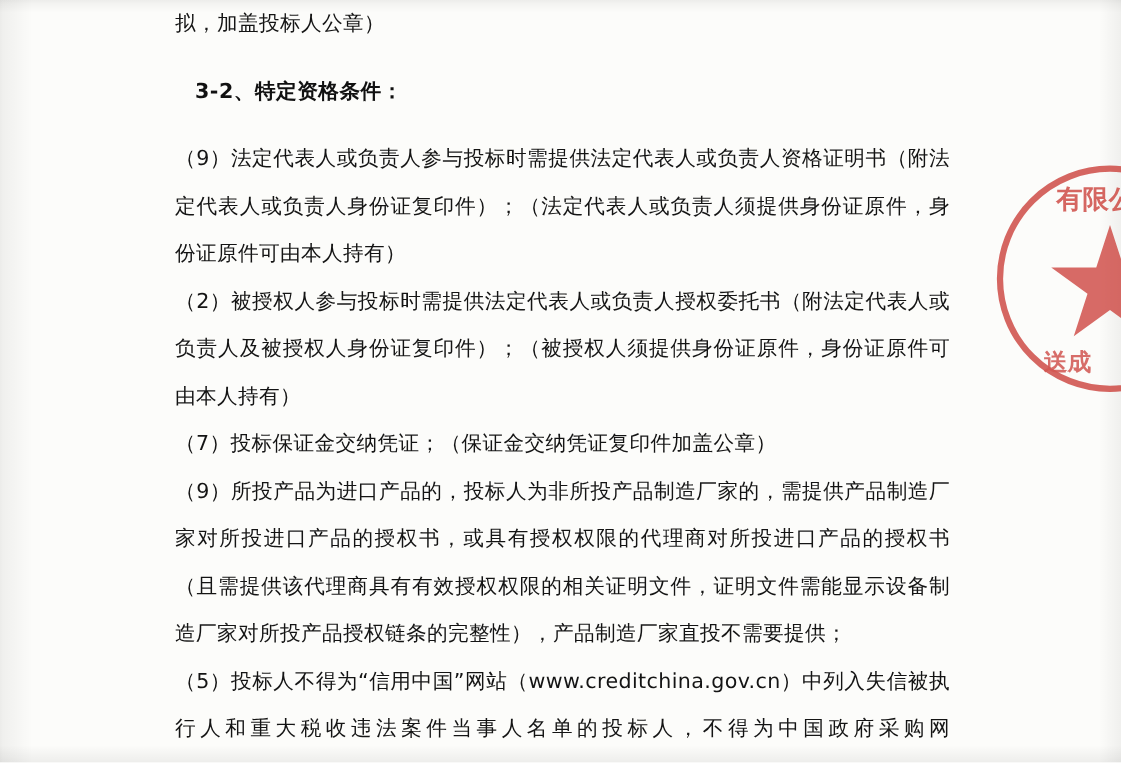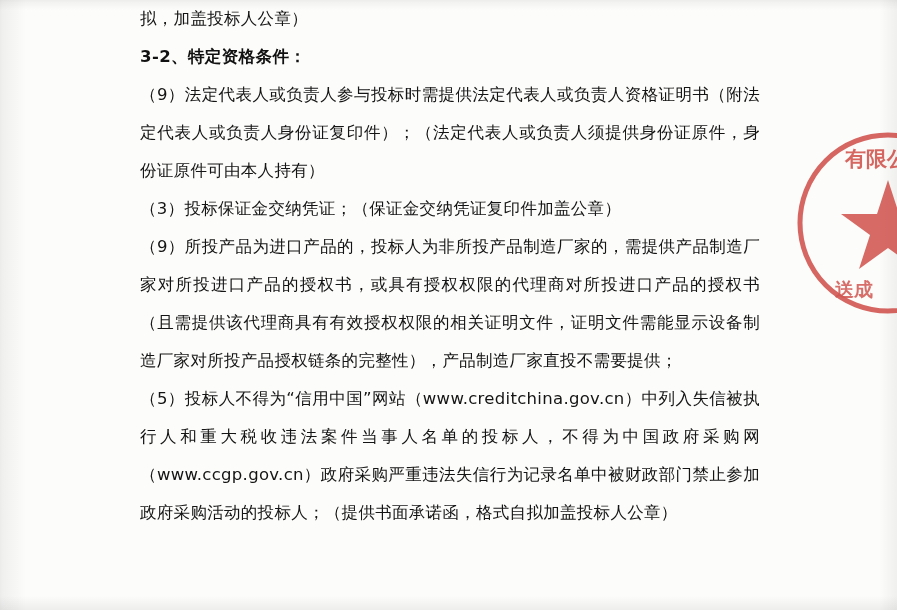--- a/index.html
+++ b/index.html
@@ -49,21 +49,21 @@
   .para.first {
     text-indent: 0;
   }
 
   .heading {
     font-size: 16.5px;
     line-height: 38px;
     color: #111111;
     font-weight: 700;
     letter-spacing: 0.4px;
-    margin: 0;
+    margin: 16px;
   }
 
   
   .seal {
     position: absolute;
     left: 793px;
     top: 128px;
     width: 190px;
     height: 190px;
     pointer-events: none;
@@ -108,22 +108,23 @@
   <div class="edge-shade-bottom"></div>
 
   <div class="doc-body">
 
     <p class="para first">拟，加盖投标人公章）</p>
 
     <p class="heading">3-2、特定资格条件：</p>
 
     <p class="para">（9）法定代表人或负责人参与投标时需提供法定代表人或负责人资格证明书（附法定代表人或负责人身份证复印件）；（法定代表人或负责人须提供身份证原件，身份证原件可由本人持有）</p>
 
+    <p class="para">（2）被授权人参与投标时需提供法定代表人或负责人授权委托书（附法定代表人或负责人及被授权人身份证复印件）；（被授权人须提供身份证原件，身份证原件可由本人持有）</p>
 
-    <p class="para">（3）投标保证金交纳凭证；（保证金交纳凭证复印件加盖公章）</p>
+    <p class="para">（7）投标保证金交纳凭证；（保证金交纳凭证复印件加盖公章）</p>
 
     <p class="para">（9）所投产品为进口产品的，投标人为非所投产品制造厂家的，需提供产品制造厂家对所投进口产品的授权书，或具有授权权限的代理商对所投进口产品的授权书（且需提供该代理商具有有效授权权限的相关证明文件，证明文件需能显示设备制造厂家对所投产品授权链条的完整性），产品制造厂家直投不需要提供；</p>
 
     <p class="para">（5）投标人不得为“信用中国”网站（www.creditchina.gov.cn）中列入失信被执行人和重大税收违法案件当事人名单的投标人，不得为中国政府采购网（www.ccgp.gov.cn）政府采购严重违法失信行为记录名单中被财政部门禁止参加政府采购活动的投标人；（提供书面承诺函，格式自拟加盖投标人公章）</p>
 
   </div>
 
   <div class="seal">
     <svg width="190" height="190" viewBox="0 0 190 190" xmlns="http://www.w3.org/2000/svg">
       <g fill="none" stroke="#c8312b" stroke-width="5" opacity="0.9">

